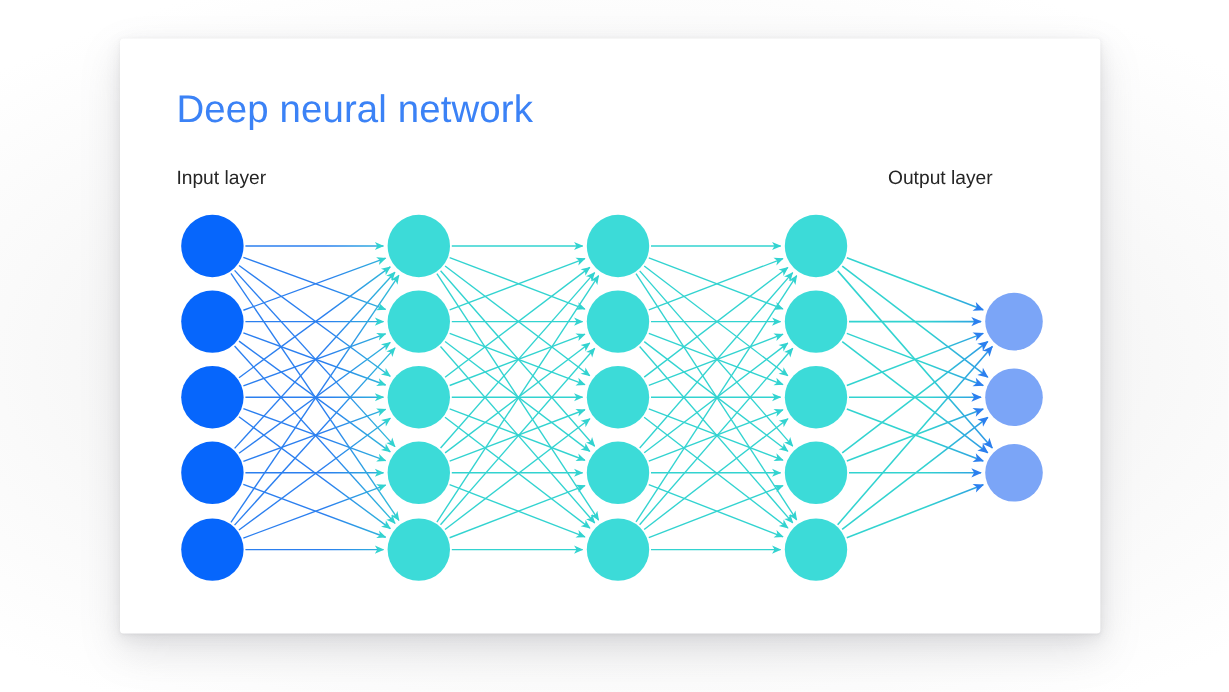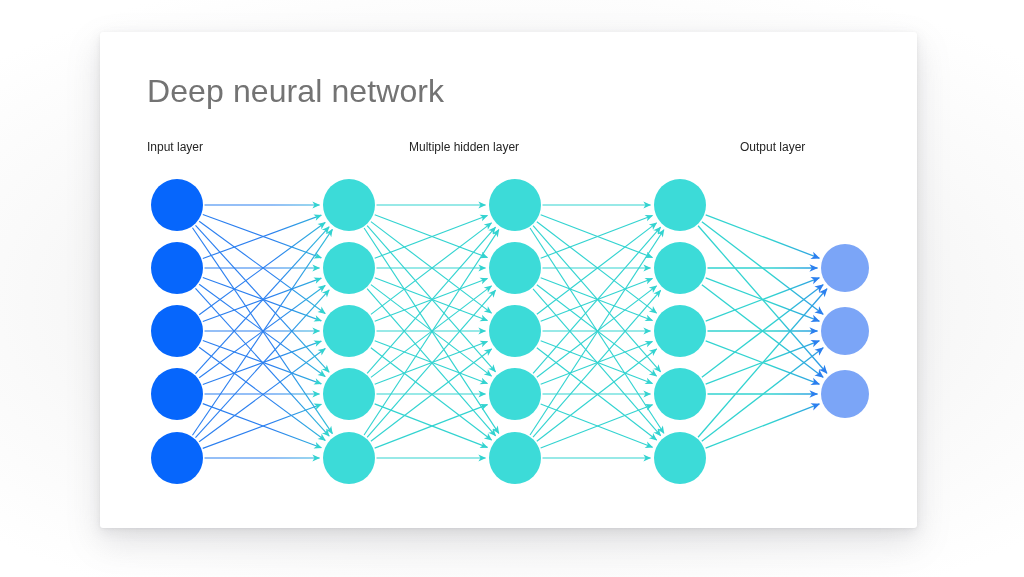--- a/index.html
+++ b/index.html
@@ -31,27 +31,27 @@
     box-shadow: 0 14px 34px rgba(120,120,130,0.20),
                 0 4px 12px rgba(120,120,130,0.12),
                 0 1px 3px rgba(120,120,130,0.10);
   }
   #title {
     position: absolute;
     left: 47px;
     top: 41px;
     font-size: 32px;
     font-weight: 300;
-    color: #737373;
+    color: #3b82f6;
     letter-spacing: 0.1px;
     white-space: nowrap;
   }
   .layer-label {
     position: absolute;
-    font-size: 12px;
+    font-size: 16px;
     font-weight: 400;
     color: #252525;
     white-space: nowrap;
     top: 108px;
   }
   #label-input   { left: 47px; }
   #label-hidden  { left: 309px; }
   #label-output  { left: 640px; text-align: right; }
   #net-svg {
     position: absolute;
@@ -66,21 +66,20 @@
 <body>
 
 <div id="stage">
 
   <div id="card">
 
     <div id="title">Deep neural network</div>
 
     <div class="layer-label" id="label-input">Input layer</div>
 
-    <div class="layer-label" id="label-hidden">Multiple hidden layer</div>
 
     <div class="layer-label" id="label-output">Output layer</div>
 
     <svg id="net-svg" viewBox="0 0 817 496">
       <defs id="net-defs">
           <linearGradient id="grad-0" gradientUnits="userSpaceOnUse" x1="77" y1="0" x2="249" y2="0">
             <stop offset="0" stop-color="#2B7FEF"></stop>
             <stop offset="0.55" stop-color="#2B7FEF"></stop>
             <stop offset="1" stop-color="#32D3D0"></stop>
           </linearGradient>

